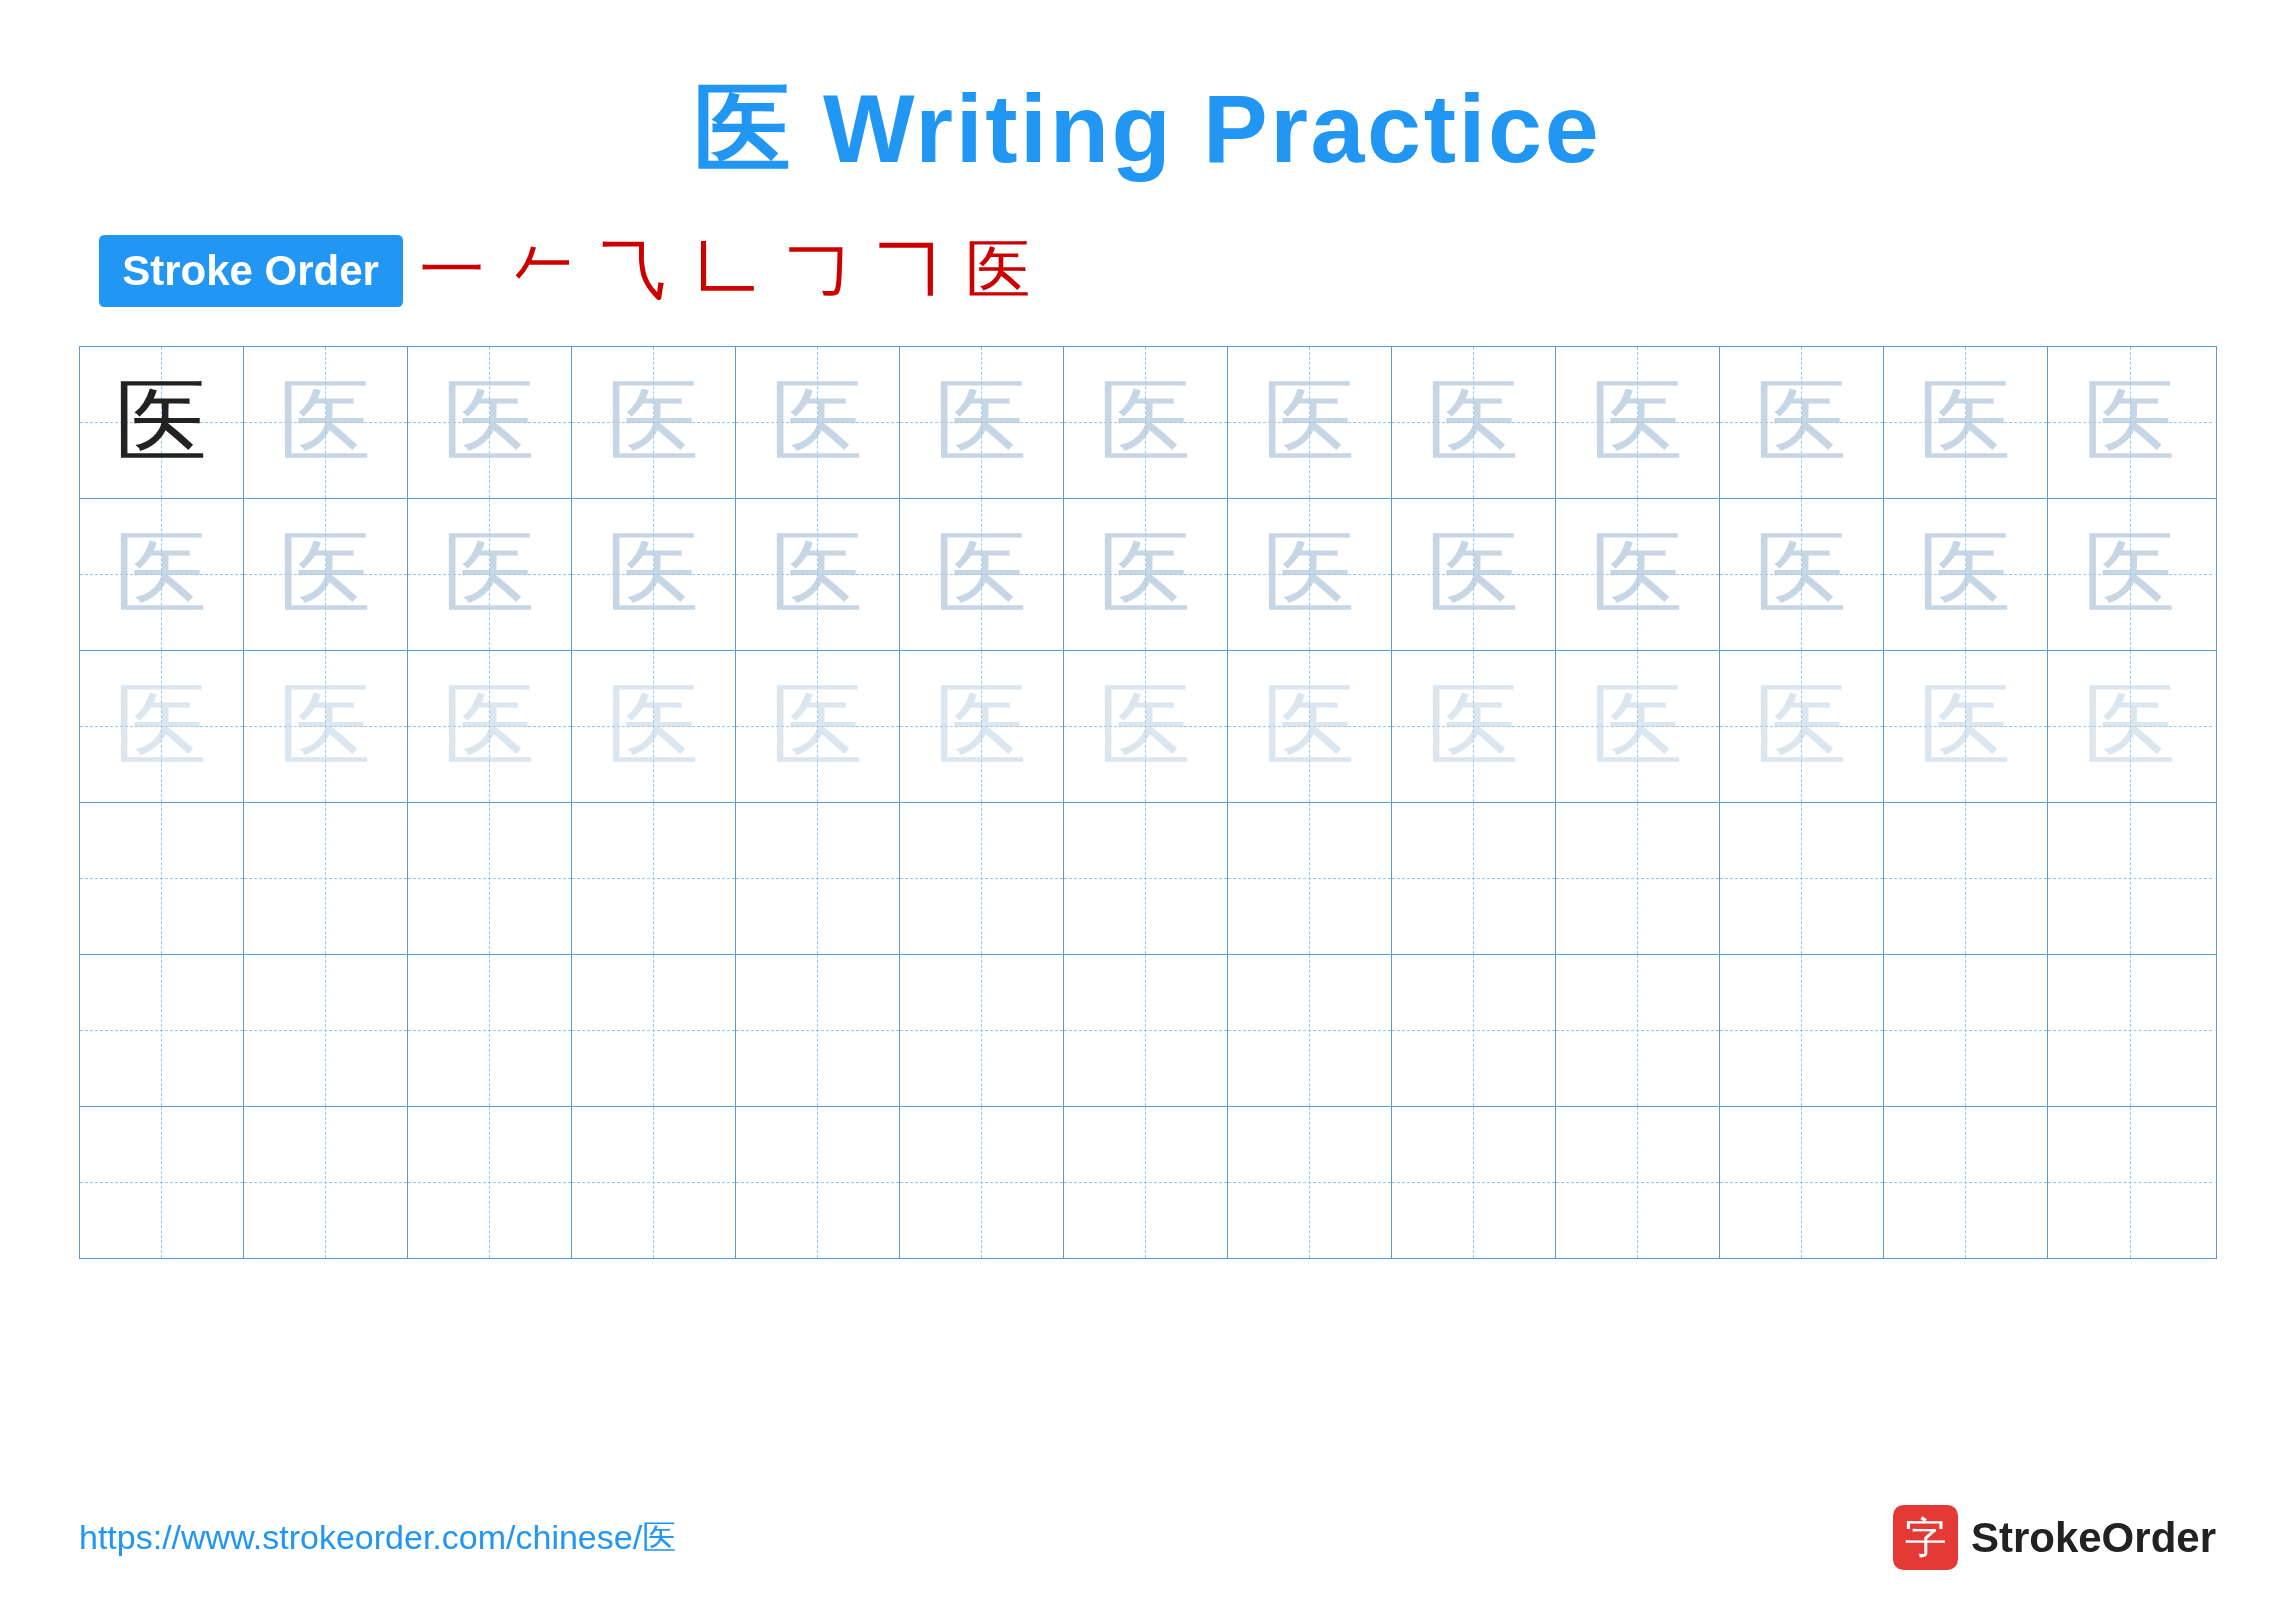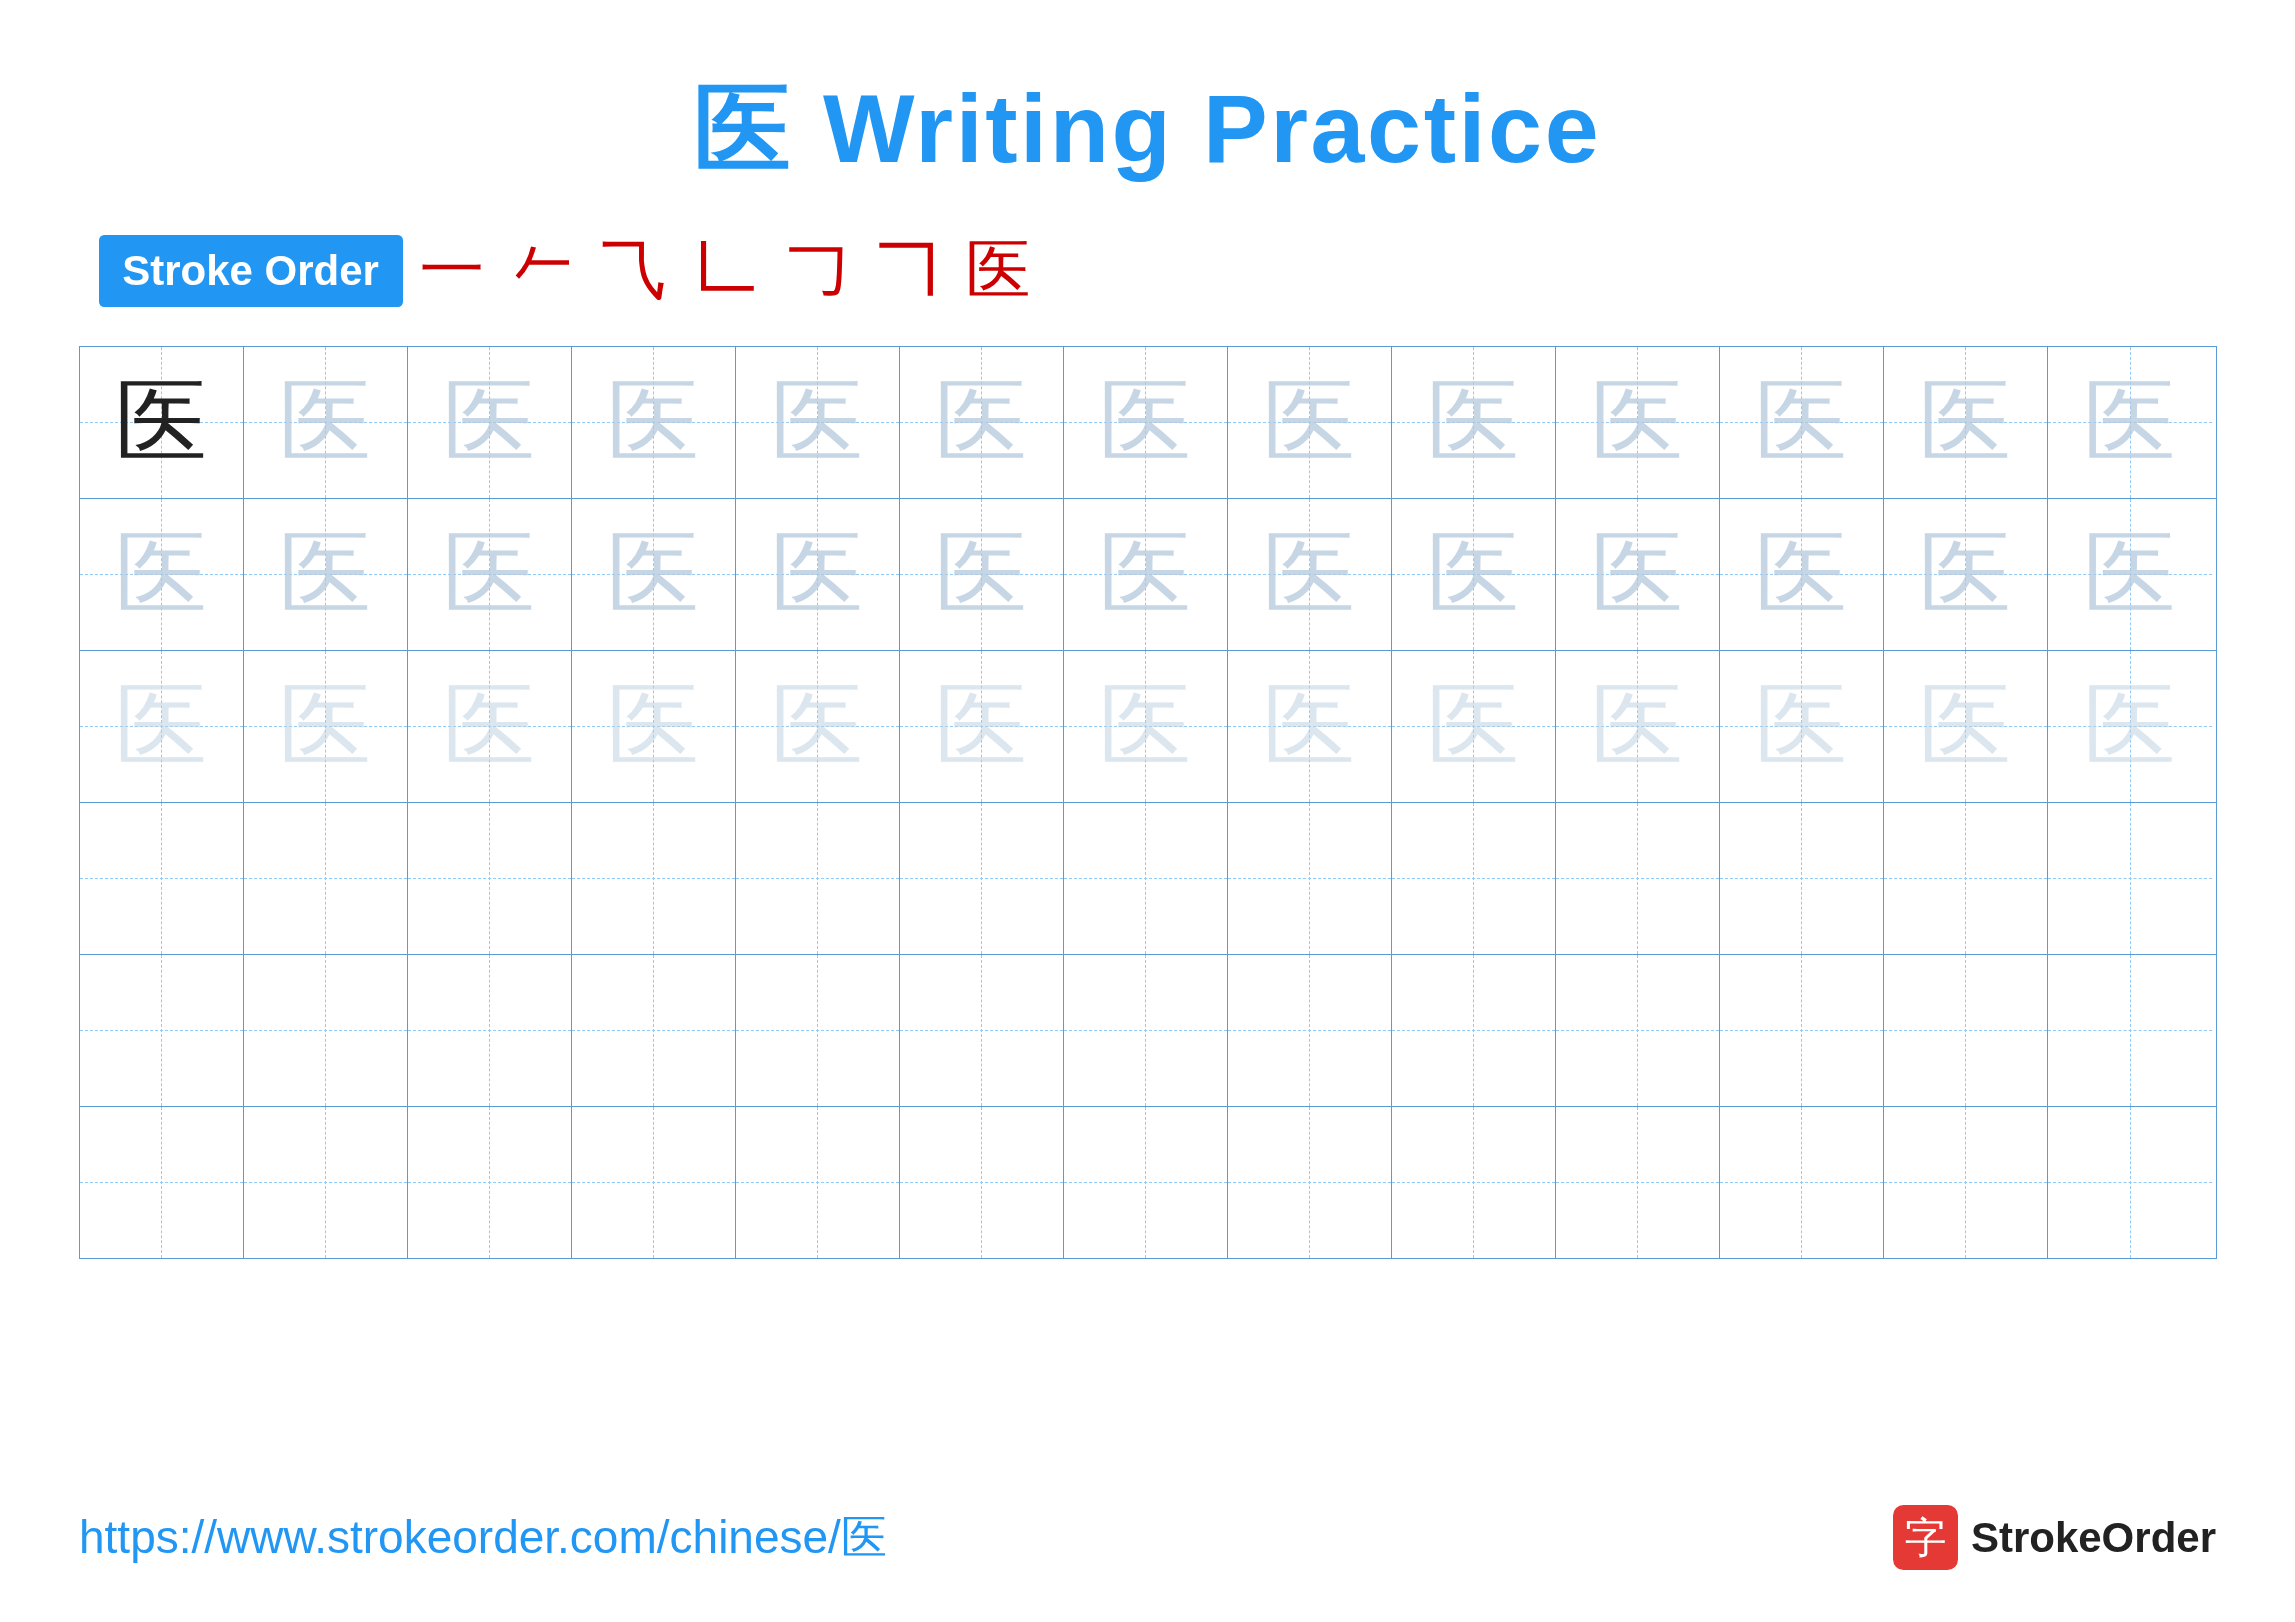--- a/index.html
+++ b/index.html
@@ -147,21 +147,21 @@
       position: absolute;
       bottom: 52px;
       left: 79px;
       right: 79px;
       display: flex;
       align-items: center;
       justify-content: space-between;
     }
 
     .footer-url {
-      font-size: 46px;
+      font-size: 34px;
       color: #2196F3;
       text-decoration: none;
     }
 
     .footer-logo {
       display: flex;
       align-items: center;
       gap: 13px;
     }
 

